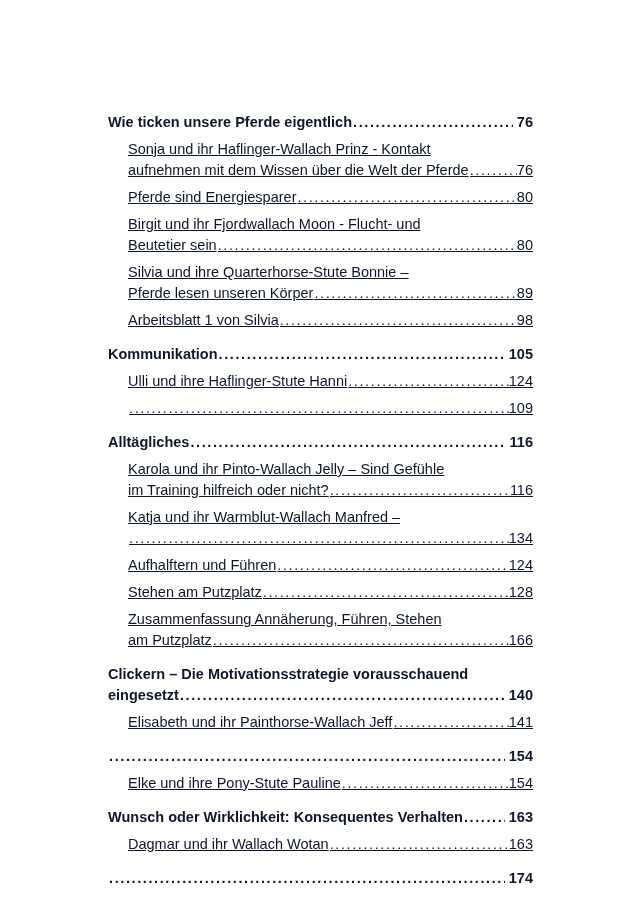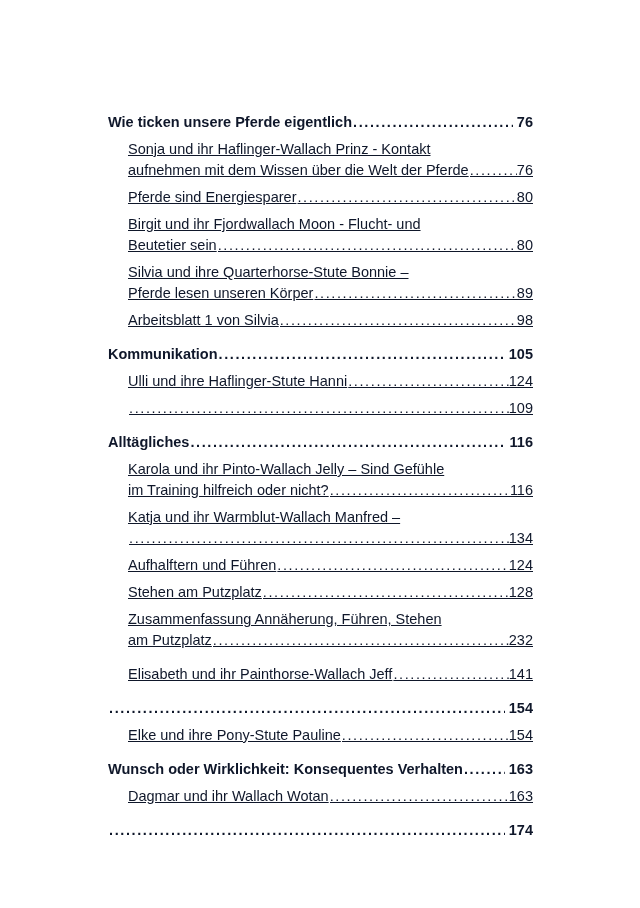--- a/index.html
+++ b/index.html
@@ -156,25 +156,33 @@
             <span class="txt">Stehen am Putzplatz</span>
             <span class="leader"></span>
             <span class="pagenum">128</span>
           </div>
         </div>
         <div class="entry">
           <div class="line"><span class="txt">Zusammenfassung Annäherung, Führen, Stehen</span></div>
           <div class="line lastline">
             <span class="txt">am Putzplatz</span>
             <span class="leader"></span>
-            <span class="pagenum">232</span>
-          </div>
-        </div>
-      </div>
-      <div class="section">
+            <span class="pagenum">166</span>
+          </div>
+        </div>
+      </div>
+      <div class="section">
+        <div class="heading">
+          <div class="line"><span class="txt">Clickern – Die Motivationsstrategie vorausschauend</span></div>
+          <div class="line lastline">
+            <span class="txt">eingesetzt</span>
+            <span class="leader"></span>
+            <span class="pagenum">140</span>
+          </div>
+        </div>
         <div class="entry">
           <div class="line lastline">
             <span class="txt">Elisabeth und ihr Painthorse-Wallach Jeff</span>
             <span class="leader"></span>
             <span class="pagenum">141</span>
           </div>
         </div>
       </div>
       <div class="section">
         <div class="heading">

